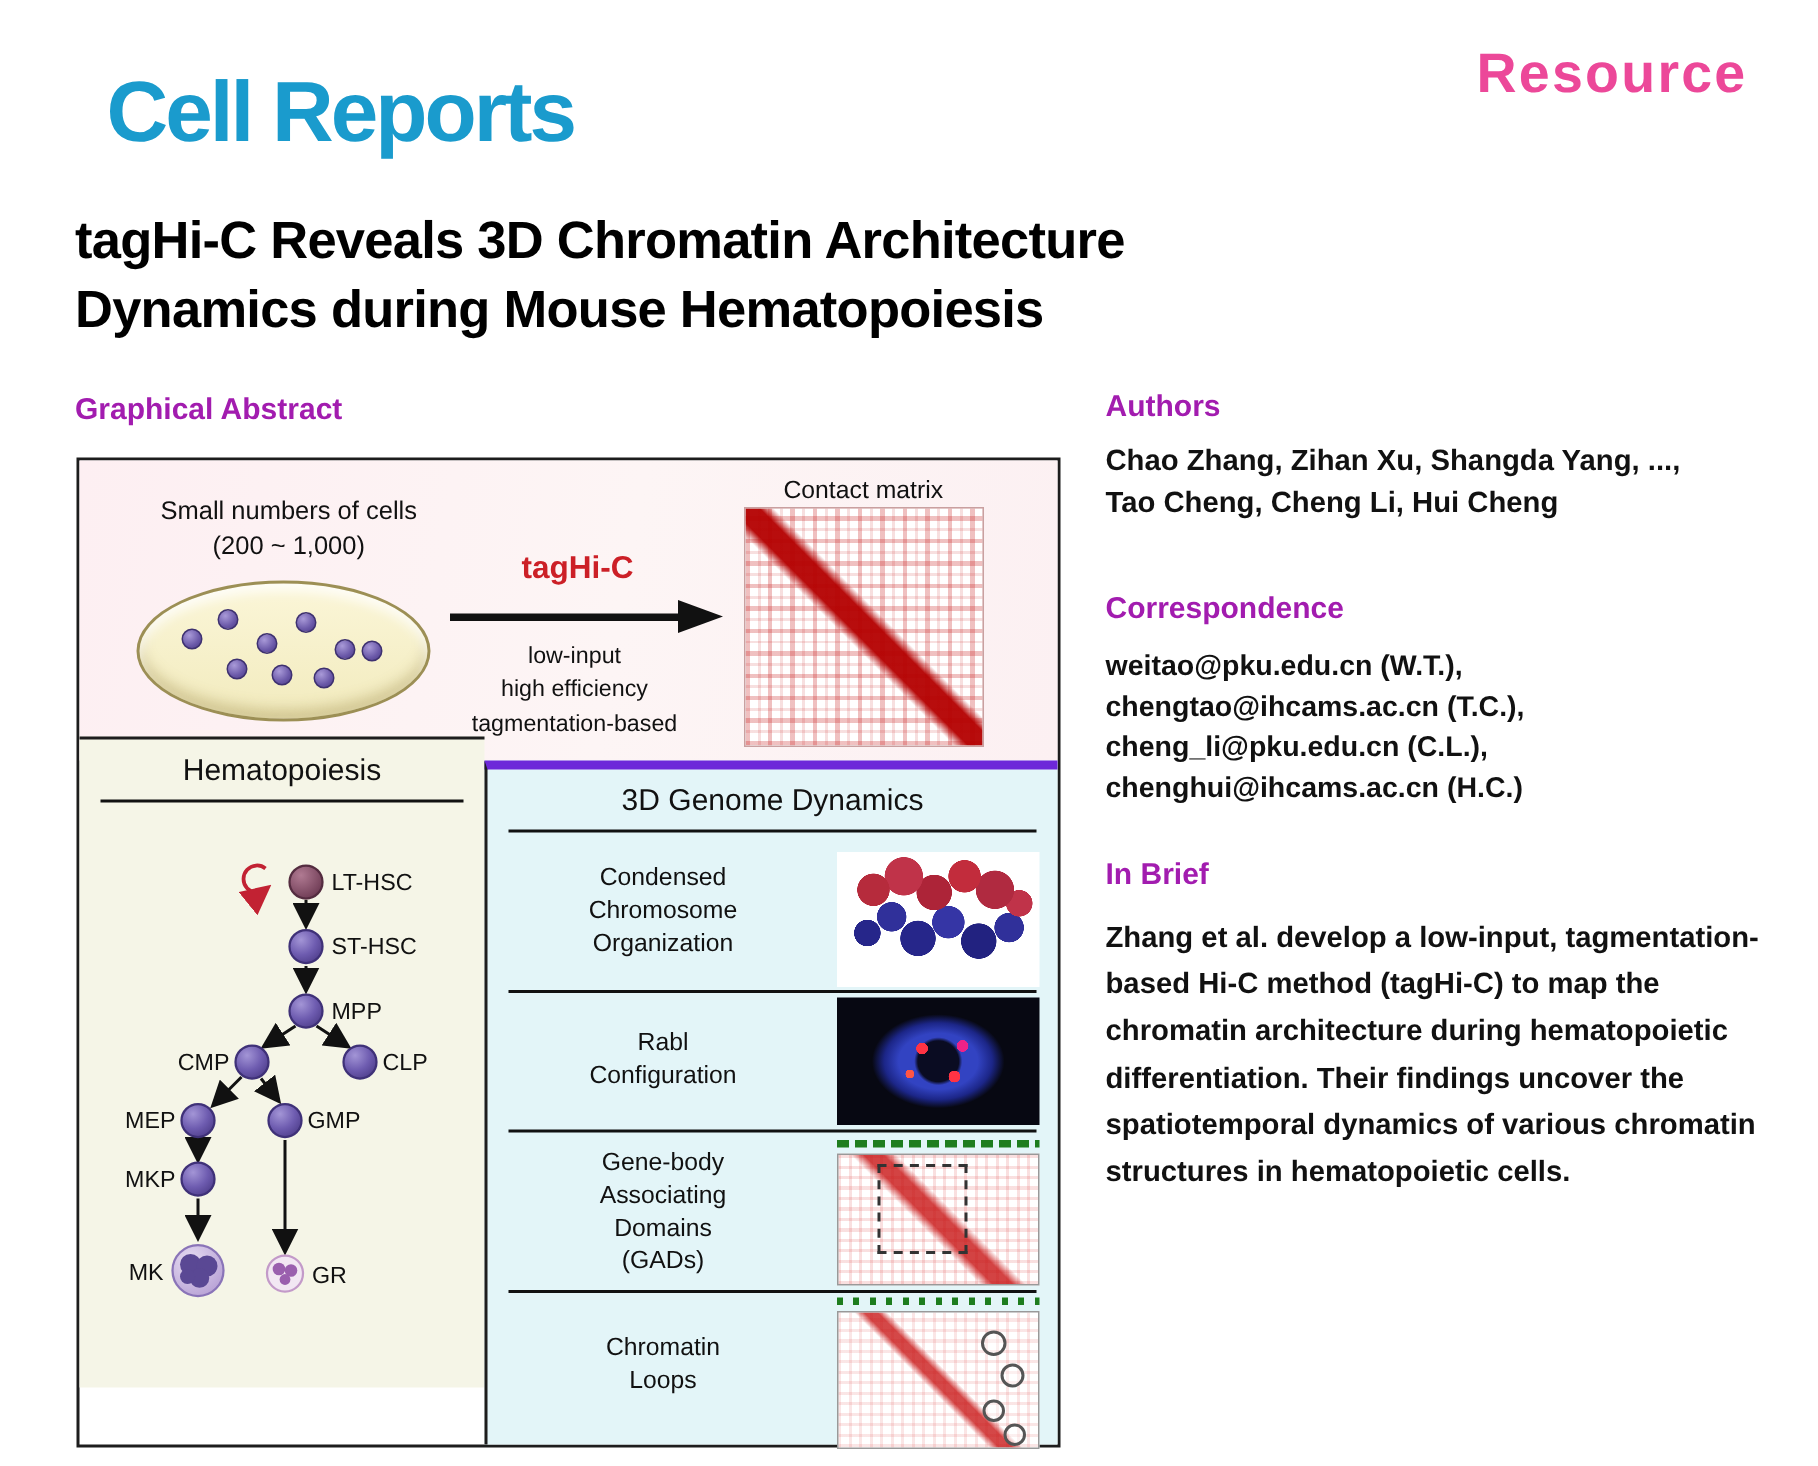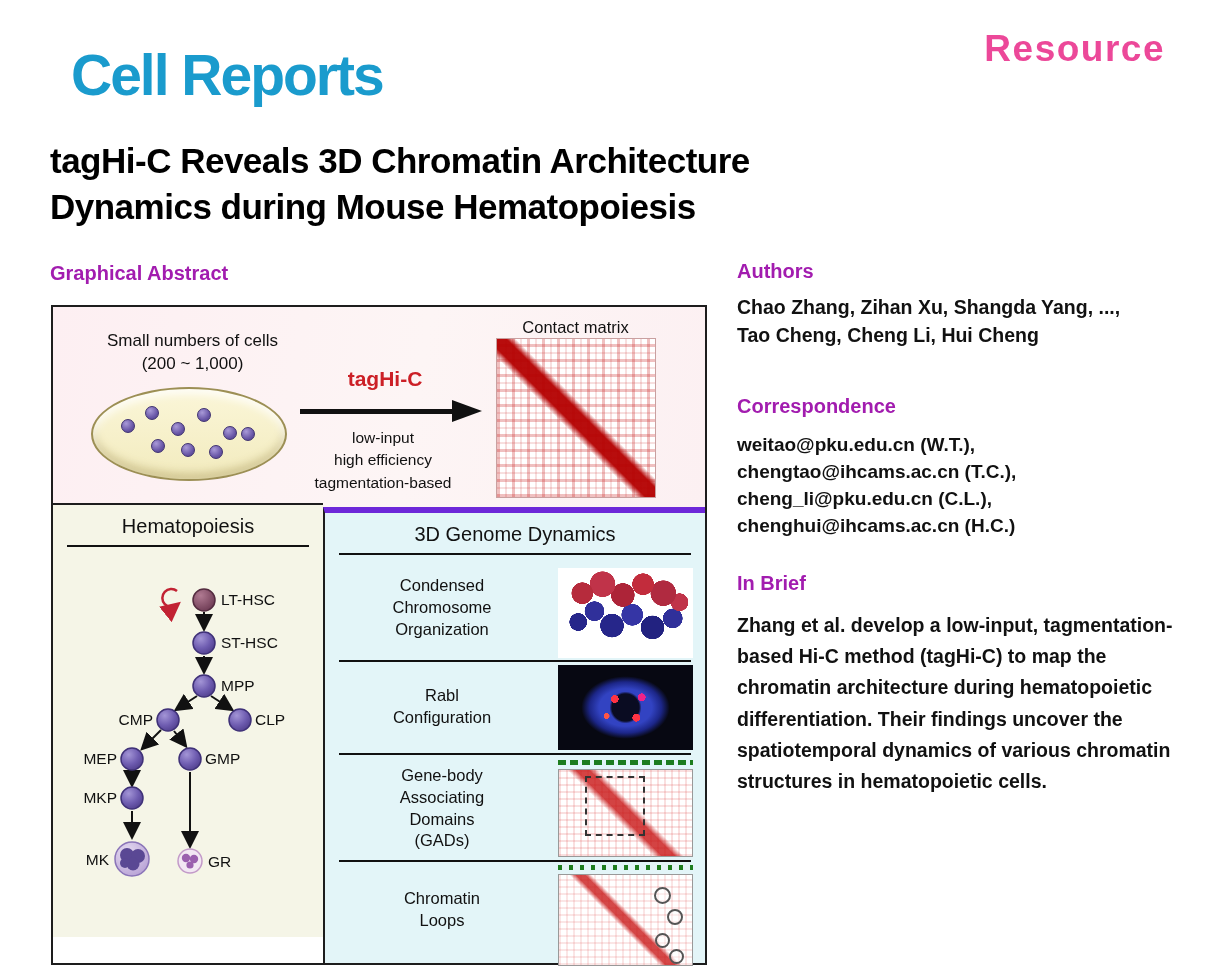--- a/index.html
+++ b/index.html
@@ -16,21 +16,21 @@
          line-height:1.32;letter-spacing:-0.5px;color:#000000;}
 
   .teal-heading{position:absolute;font-size:20px;font-weight:bold;color:#a21caf;}
   .ga-heading{left:50px;top:262px;}
 
   
   .figure{position:absolute;left:51px;top:305px;width:656px;height:660px;
           border:2px solid #1d1d1d;box-sizing:border-box;}
   .panel-top{position:absolute;left:0;top:0;width:652px;height:200px;
              background:linear-gradient(100deg,#fdeff2 0%,#fdf5f5 55%,#fcf0f2 100%);}
-  .panel-hema{position:absolute;left:0;top:196px;width:270px;height:434px;
+  .panel-hema{position:absolute;left:0;top:184px;width:270px;height:434px;
               background:#f5f5e7;border-top:2px solid #1d1d1d;box-sizing:border-box;}
   .panel-3d{position:absolute;left:270px;top:200px;width:382px;height:456px;
             background:#e3f5f8;border-top:6px solid #6d28d9;border-left:2px solid #1d1d1d;
             box-sizing:border-box;}
 
   
   .cells-label{position:absolute;left:22px;top:24px;width:235px;text-align:center;font-size:17px;}
   .cells-count{position:absolute;left:22px;top:47px;width:235px;text-align:center;font-size:17px;}
   .dish{position:absolute;left:38px;top:80px;width:192px;height:90px;border-radius:50%;
         background:linear-gradient(#fbf6d8,#f2ebbe);border:2px solid #9c8f55;

